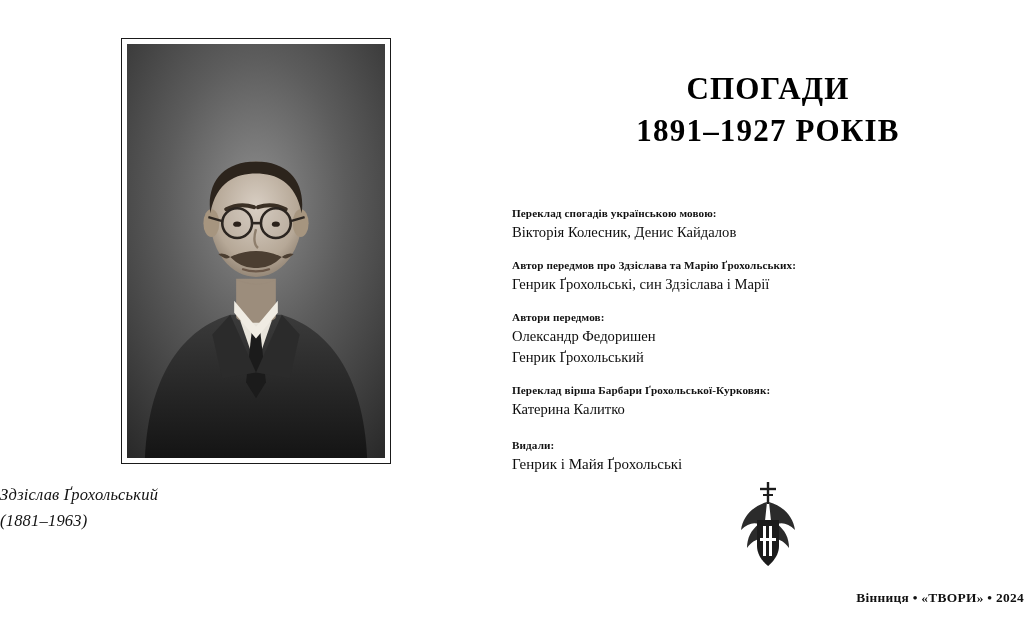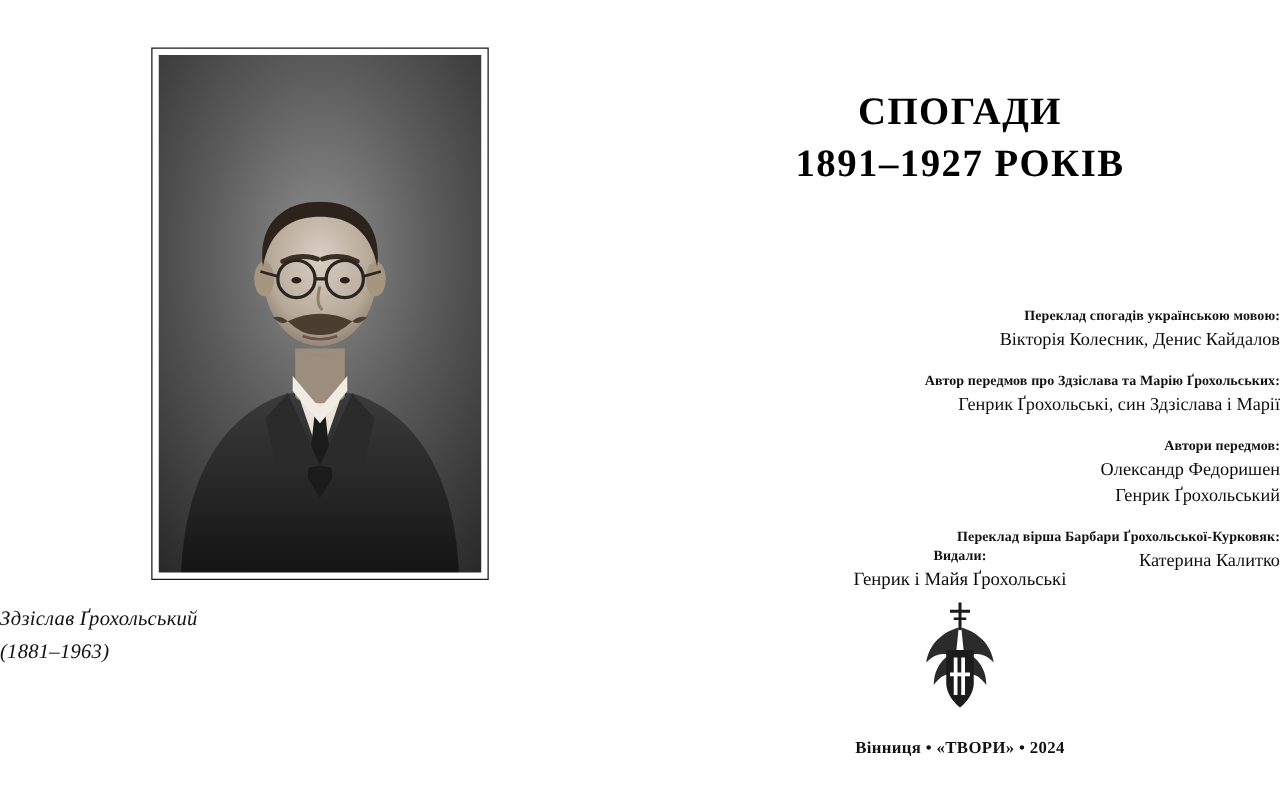--- a/index.html
+++ b/index.html
@@ -83,22 +83,21 @@
     font-size: 31px;
     letter-spacing: 1.2px;
     line-height: 1.37;
     color: #000;
   }
   .credits {
     position: absolute;
     left: 0;
     top: 205px;
     width: 512px;
-    text-align: right;
-    margin-top: 40px;
+    text-align: left;
   }
   .credit-group {
     margin-bottom: 14px;
   }
   .credit-label {
     font-size: 11.2px;
     font-weight: bold;
     letter-spacing: .1px;
     line-height: 1.5;
     color: #111;
@@ -106,41 +105,41 @@
   .credit-value {
     font-size: 14.6px;
     line-height: 1.45;
     color: #0d0d0d;
   }
   .publisher {
     position: absolute;
     left: 0;
     top: 437px;
     width: 512px;
-    text-align: center;
+    text-align: left;
   }
   .publisher .credit-label { font-size: 11.2px; }
   .publisher .credit-value { font-size: 15px; }
 
   .emblem {
     position: absolute;
     left: 0;
     top: 480px;
     width: 512px;
     display: flex;
     justify-content: center;
   }
   .emblem svg { display: block; }
 
   .imprint {
     position: absolute;
     left: 0;
     top: 590px;
     width: 512px;
-    text-align: center;
+    text-align: right;
     font-size: 13.4px;
     font-weight: bold;
     letter-spacing: .3px;
     color: #111;
   }
 </style>
 </head>
 <body>
 
 <div class="spread">

